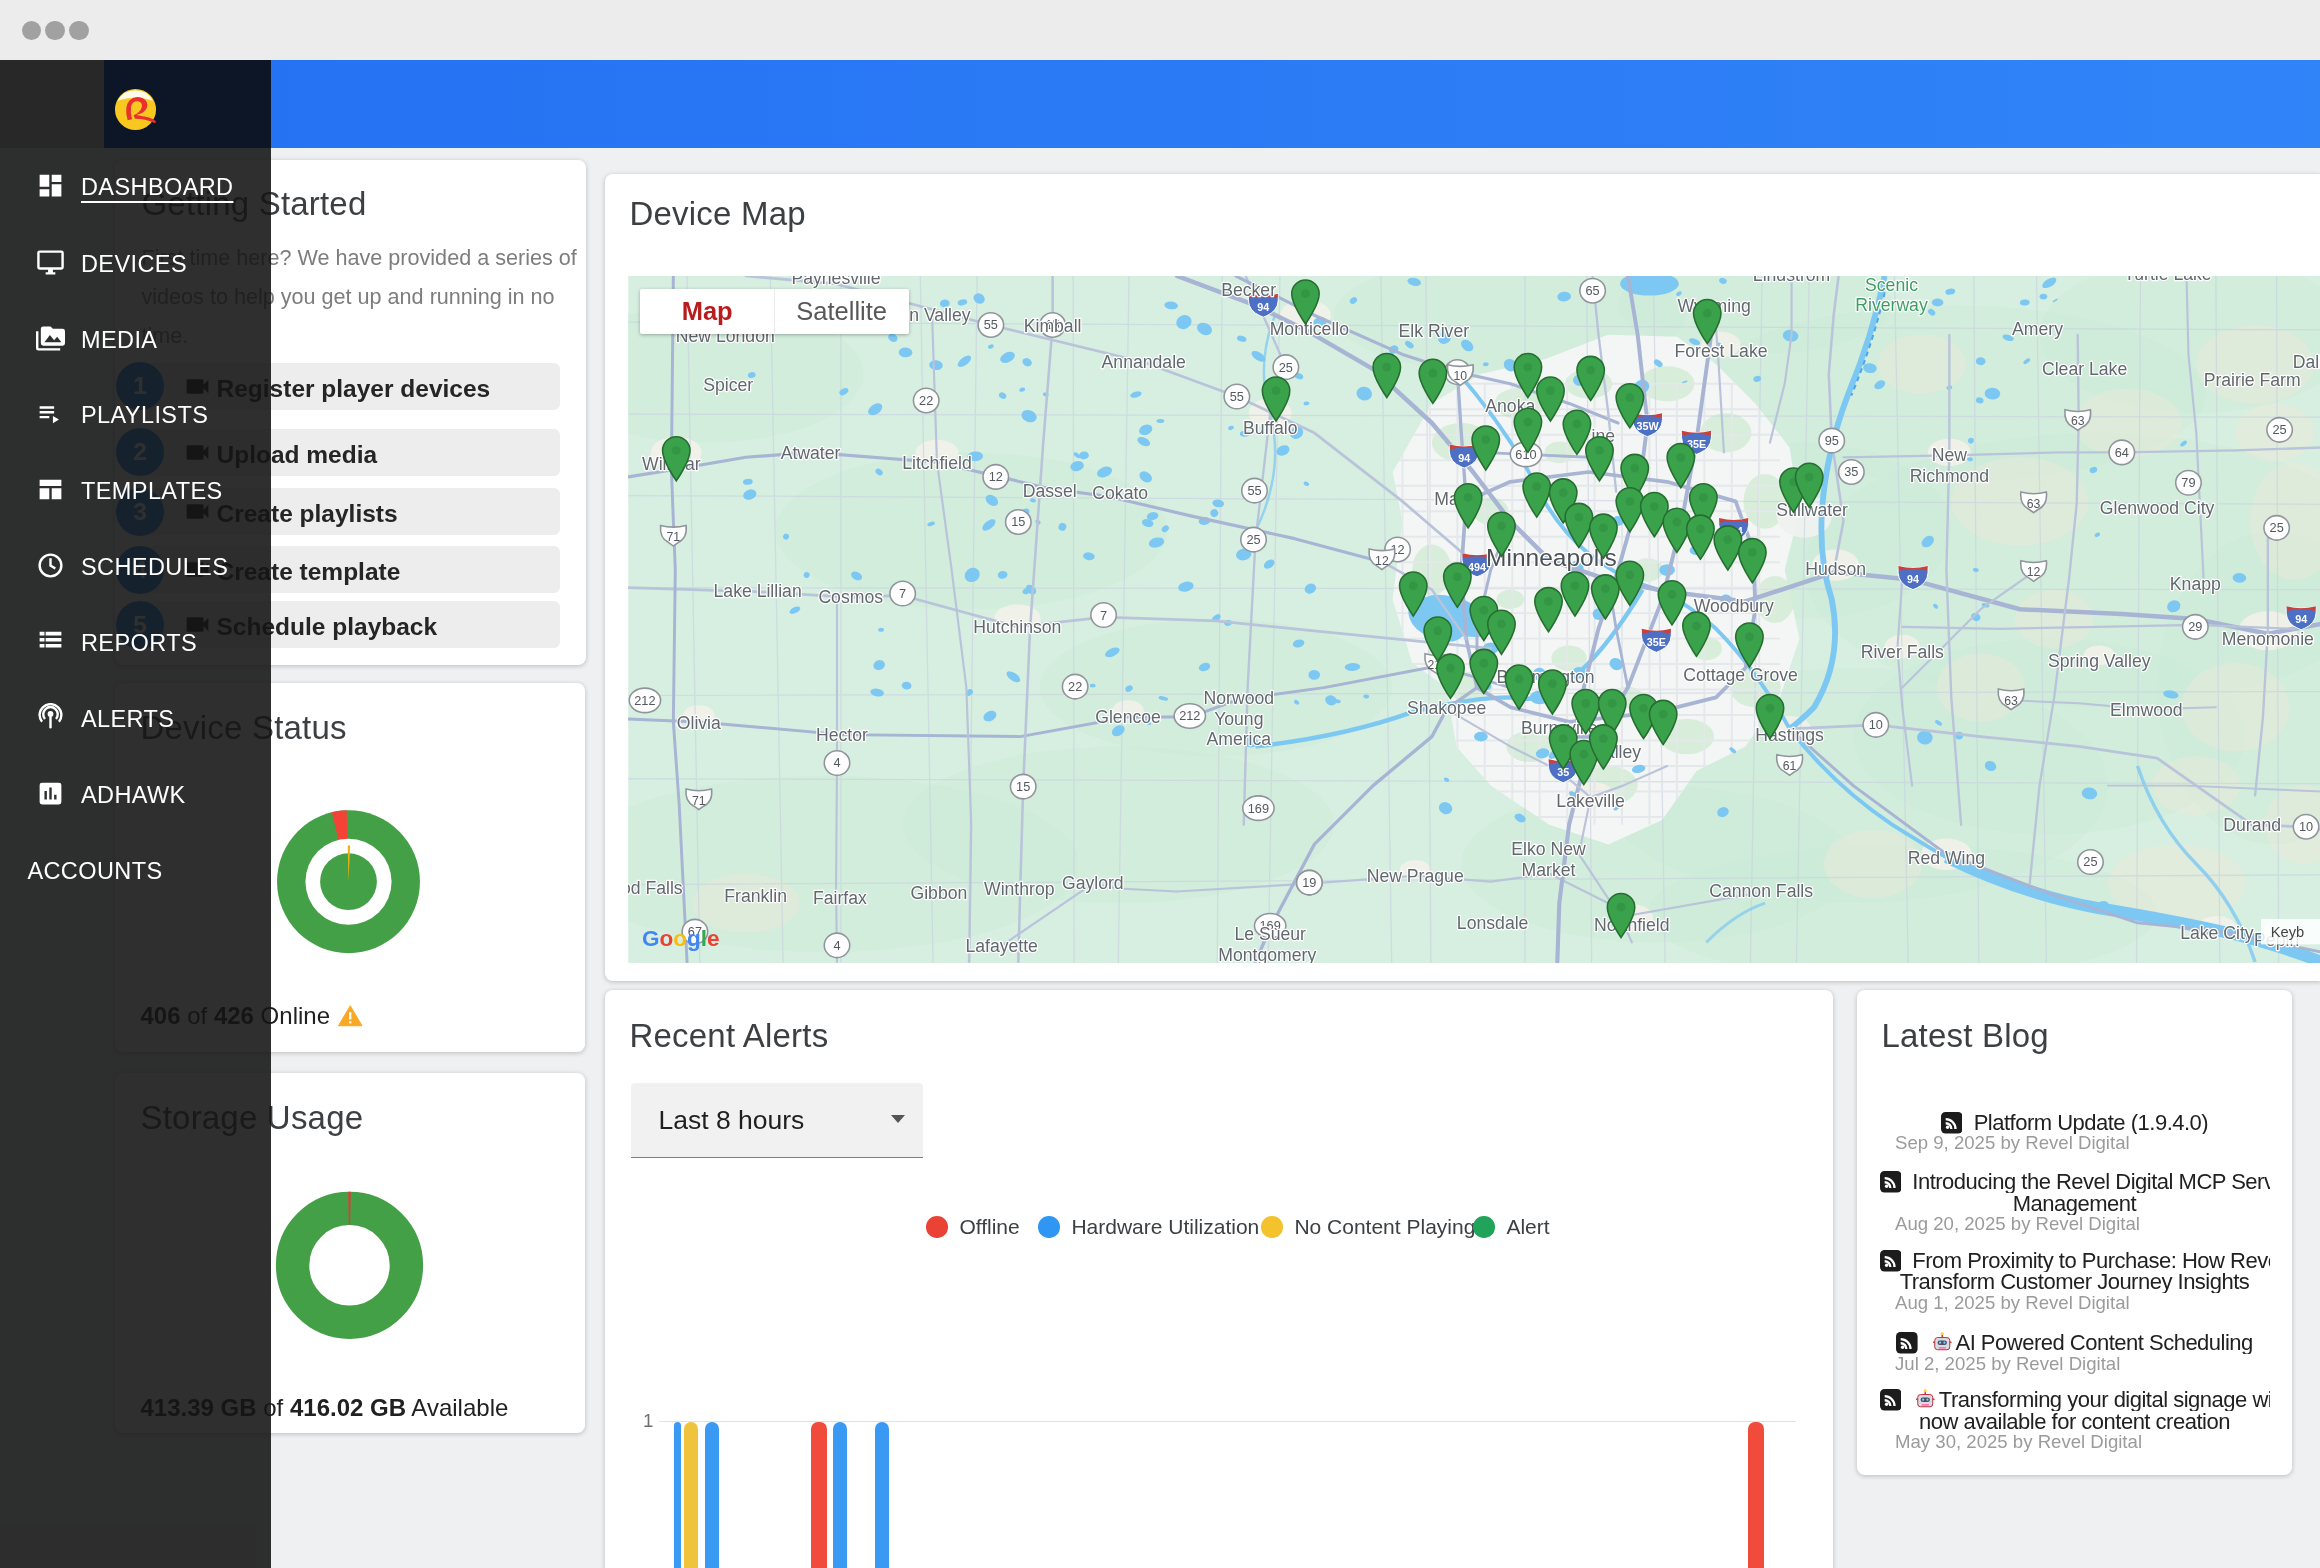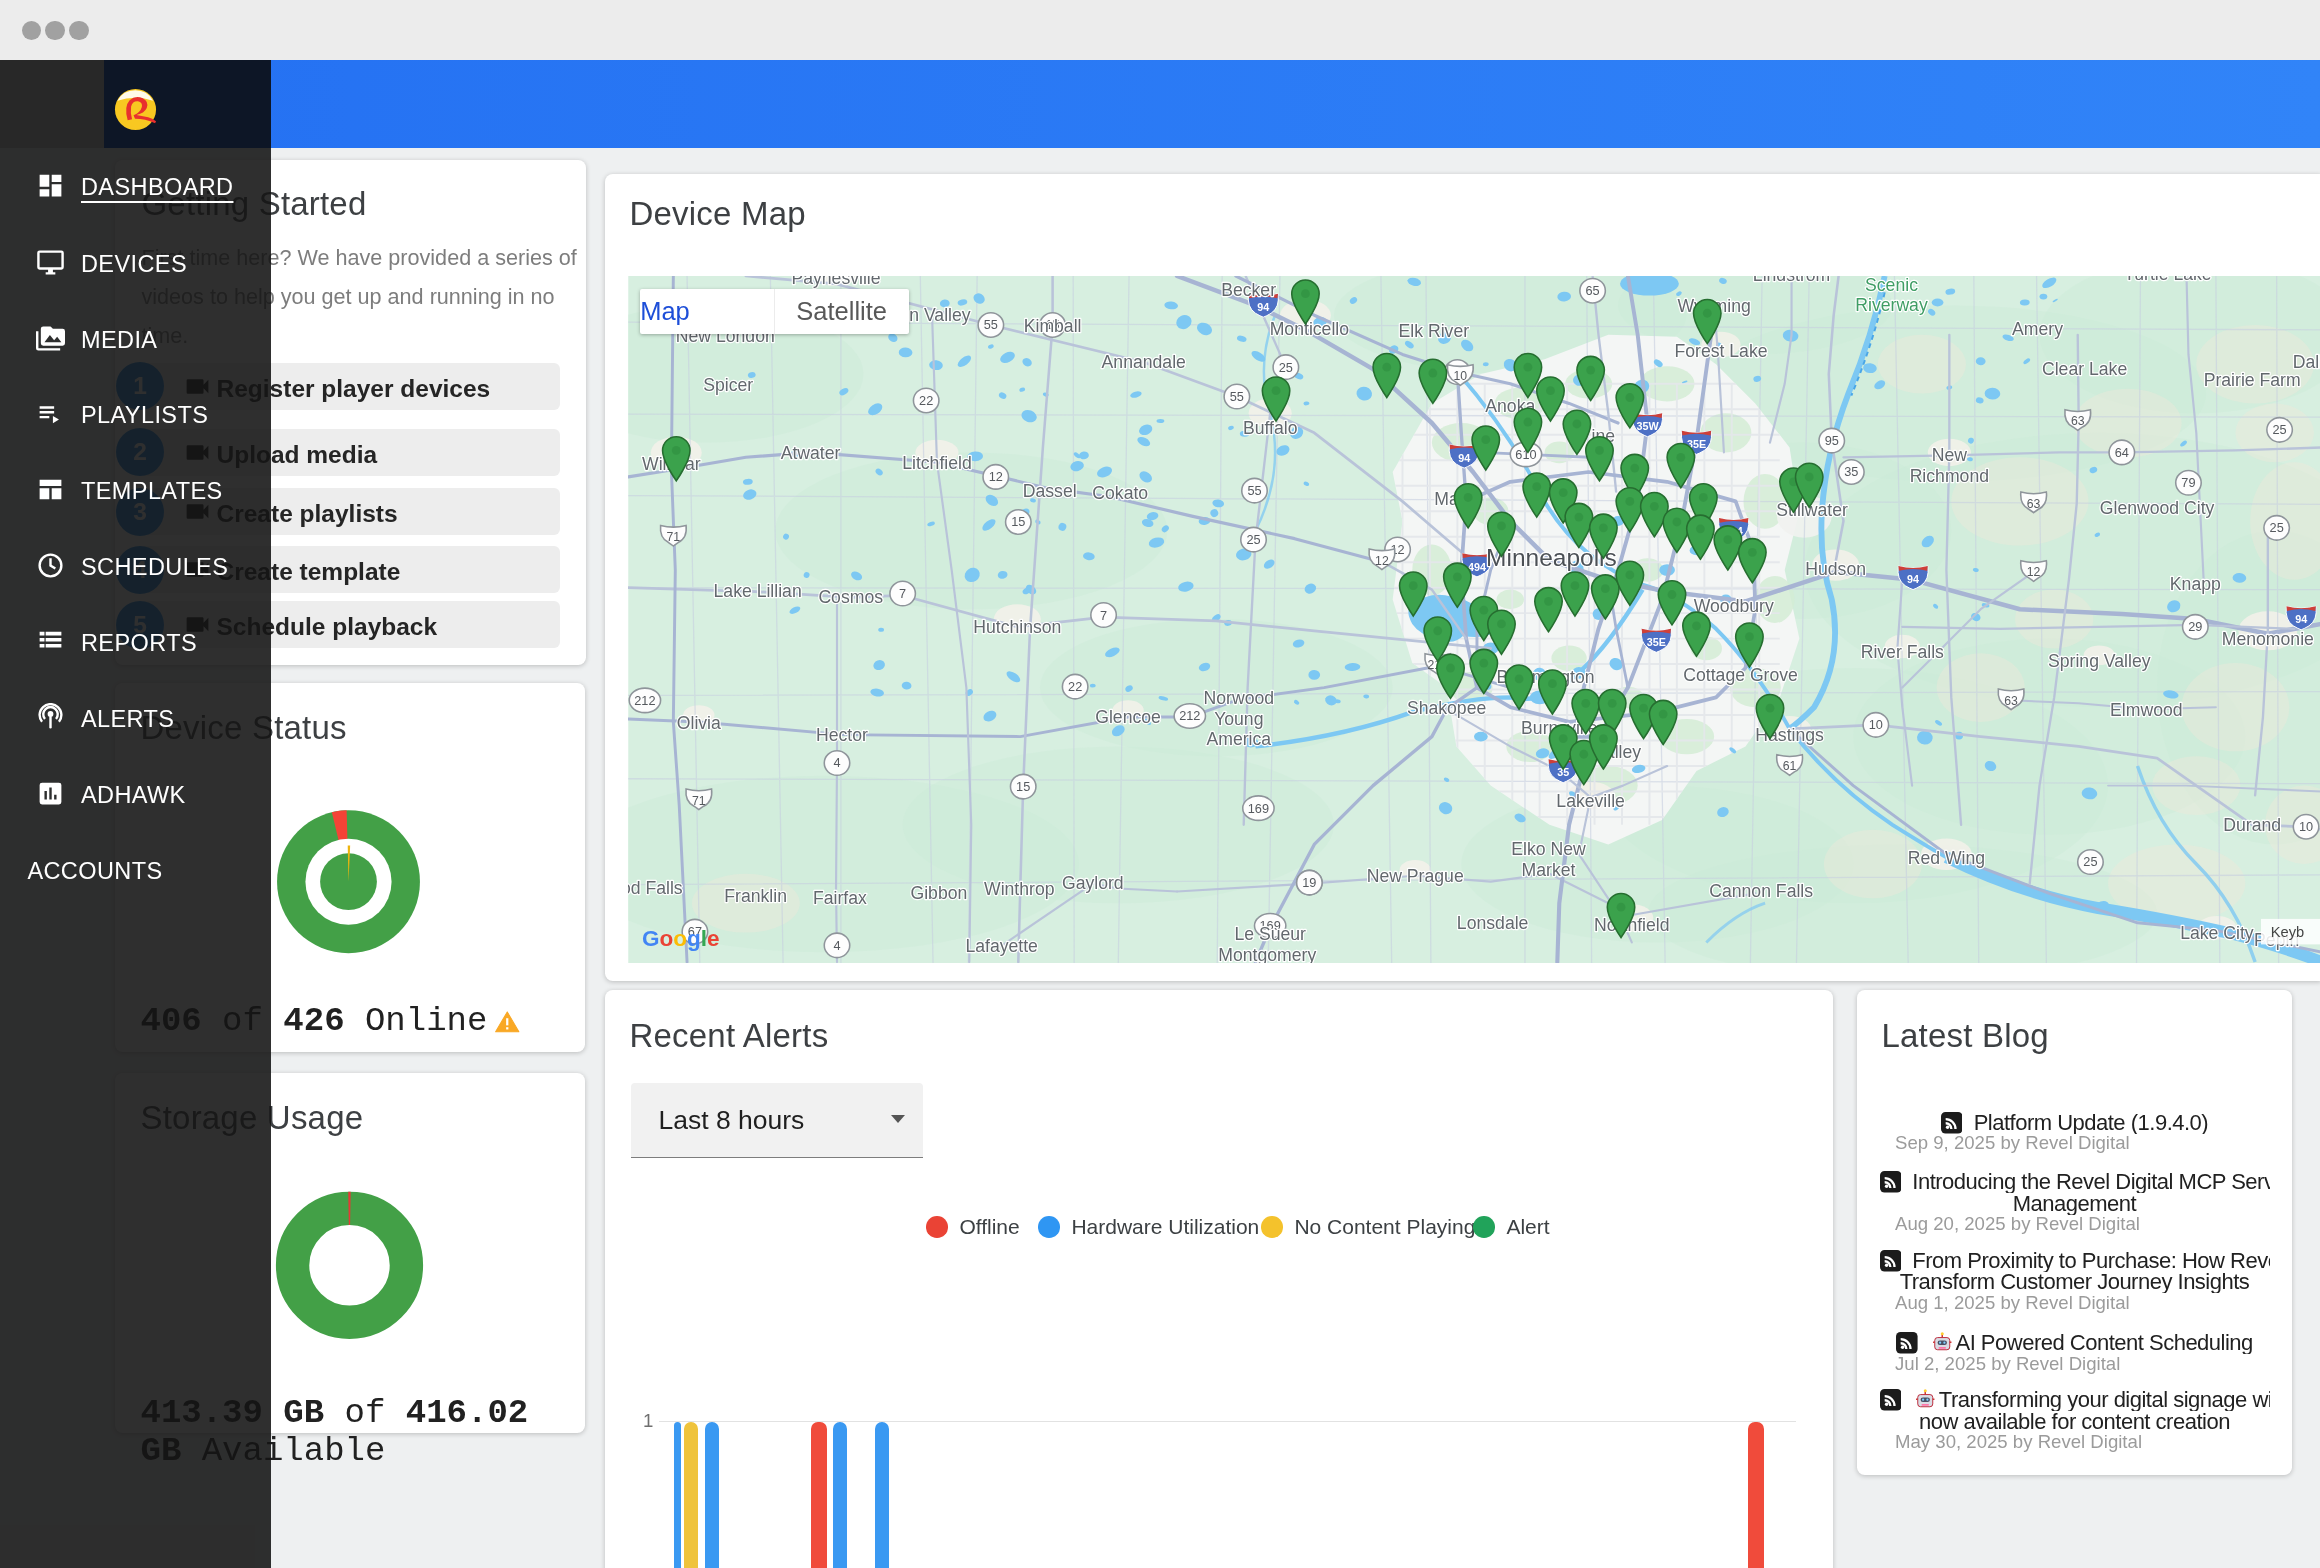--- a/index.html
+++ b/index.html
@@ -27,32 +27,32 @@
 .steprow { position:absolute; left:22.5px; width:422px; height:47px; background:#ededed; border-radius:5.9px; }
 .stepcam { position:absolute; left:45px; top:8.8px; }
 .steptx { position:absolute; left:79px; top:11.8px; font-size:24.5px; font-weight:700; color:#252525; }
 .stepnum { position:absolute; left:1px; width:48px; height:48px; border-radius:50%; background:#1e88e5;
            color:#fff; font-size:24.5px; font-weight:700; text-align:center; line-height:48px; }
 
 
 #ds { left:115px; top:535px; width:470px; height:369px; }
 #ds h2, #su h2 { position:absolute; left:25.5px; top:25.5px; }
 .donutwrap { position:absolute; left:0; top:0; }
-.stattx { position:absolute; left:25.5px; font-size:34px; color:#212121;font-family:Liberation Mono, monospace; }
+.stattx { position:absolute; left:25.5px; font-size:24px; color:#212121; }
 .stattx b { font-weight:700; }
 #su { left:115px; top:925px; width:470px; height:360px; }
 
 
 #mapcard { left:605px; top:26px; width:1716px; height:807px; border-radius:7.8px 0 0 7.8px; }
 #mapcard h2 { position:absolute; left:24.5px; top:20.6px; }
 #mapwrap { position:absolute; left:22.5px; top:102px; width:1694px; height:687px; overflow:hidden; }
 .mapctl { position:absolute; left:12.7px; top:12.7px; width:269px; height:45px; background:#fff; border-radius:2px;
           box-shadow:0 1px 3.9px rgba(0,0,0,0.3); z-index:5; }
-.mapctl .m1 { position:absolute; left:0; top:0; width:134px; height:45px; font-size:25.5px; font-weight:400; color:#1d4ed8;
-             line-height:45px; }
+.mapctl .m1 { position:absolute; left:0; top:0; width:134px; height:45px; font-size:25.5px; font-weight:700; color:#b91c1c;
+             text-align:center; line-height:45px; }
 .mapctl .m2 { position:absolute; left:134px; top:0; width:134px; height:45px; font-size:25.5px; color:#585858;
              text-align:center; line-height:45px; border-left:1px solid #ececec; }
 
 
 #ra { left:605px; top:842px; width:1228px; height:784px; }
 #ra h2 { position:absolute; left:24.5px; top:27.4px; }
 .sel { position:absolute; left:25.5px; top:93px; width:292px; height:75px; background:#f1f1f1;
        border-bottom:1px solid #7d7d7d; border-radius:3.9px 3.9px 0 0; }
 .sel .st { position:absolute; left:28px; top:21.6px; font-size:26.5px; color:#1f1f1f; }
 .sel .ar { position:absolute; right:17.6px; top:32px; width:0; height:0; border-left:7.8px solid transparent;

